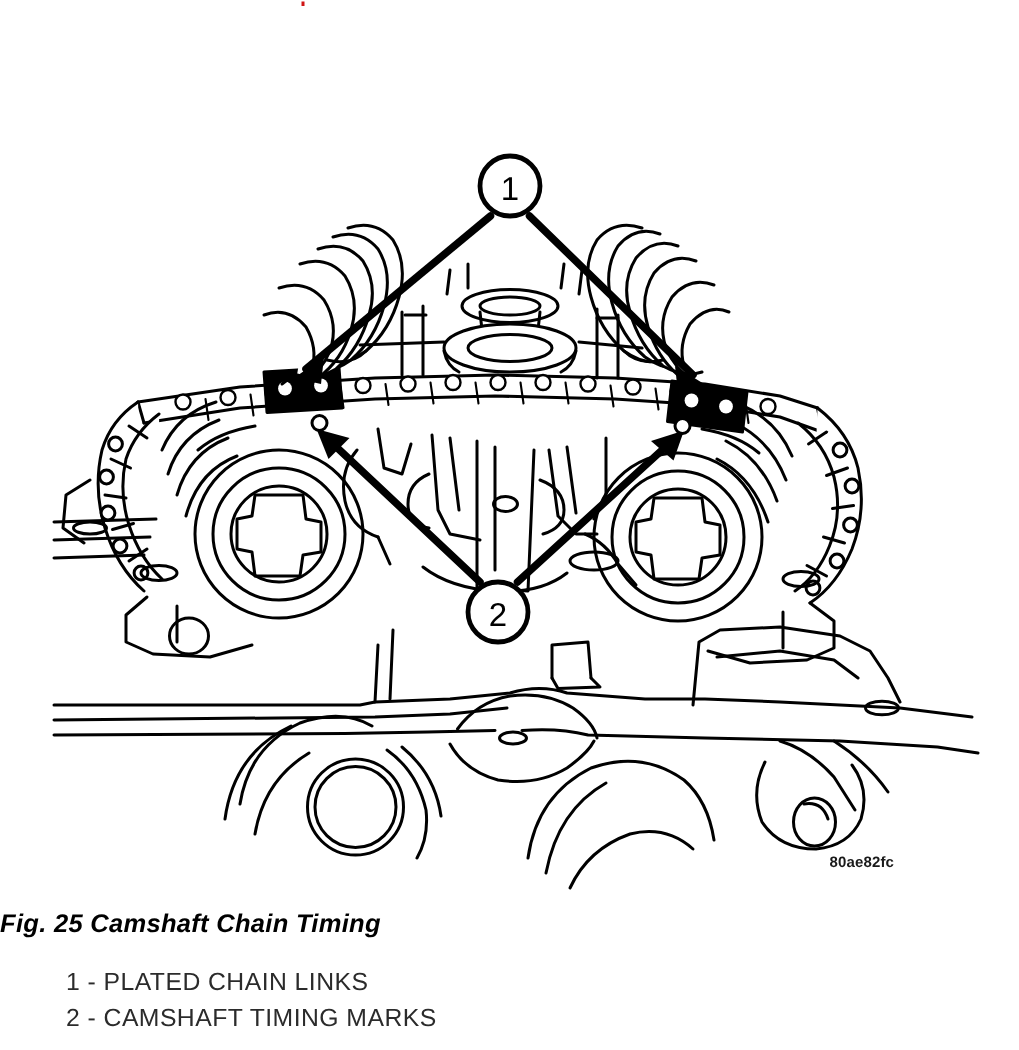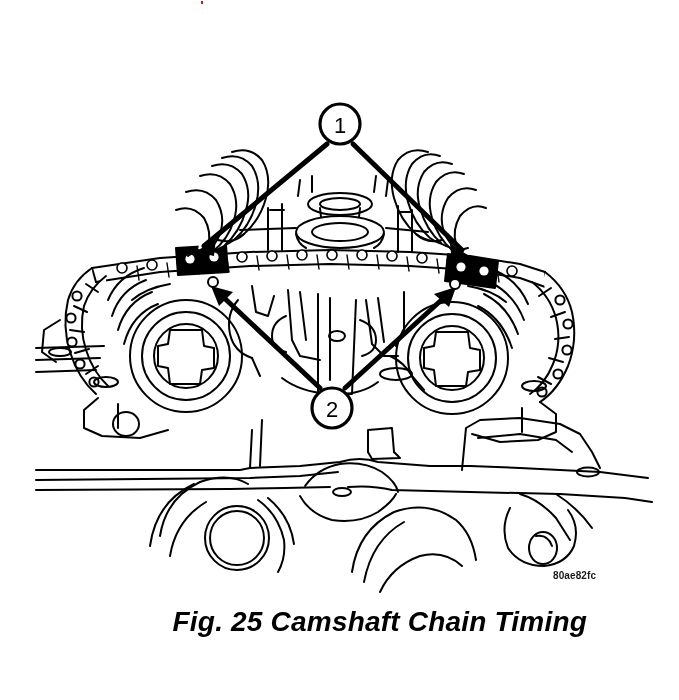--- a/index.html
+++ b/index.html
@@ -35,22 +35,22 @@
     font-weight: bold;
     letter-spacing: 0.1px;
     color: #1a1a1a;
     white-space: nowrap;
   }
   .fig-title {
     position: absolute;
     left: 0;
     top: 606px;
     width: 587px;
-    text-align: right;
-    font-size: 28px;
+    text-align: left;
+    font-size: 17px;
     font-style: italic;
     font-weight: bold;
     letter-spacing: 0.2px;
     color: #000;
   }
   .legend {
     position: absolute;
     left: 44px;
     top: 643px;
     width: 600px;
@@ -374,14 +374,18 @@
         <text x="332" y="417" font-family="Liberation Sans, sans-serif" font-size="22" text-anchor="middle" fill="#000" stroke="none">2</text>
       </g>
 
     </g>
   </svg>
 
   <div class="part-id">80ae82fc</div>
 
   <div class="fig-title">Fig. 25 Camshaft Chain Timing</div>
 
+  <div class="legend">
+    <div class="legend-row">1 - PLATED CHAIN LINKS</div>
+    <div class="legend-row">2 - CAMSHAFT TIMING MARKS</div>
+  </div>
 
 </div>
 
 </body></html>

